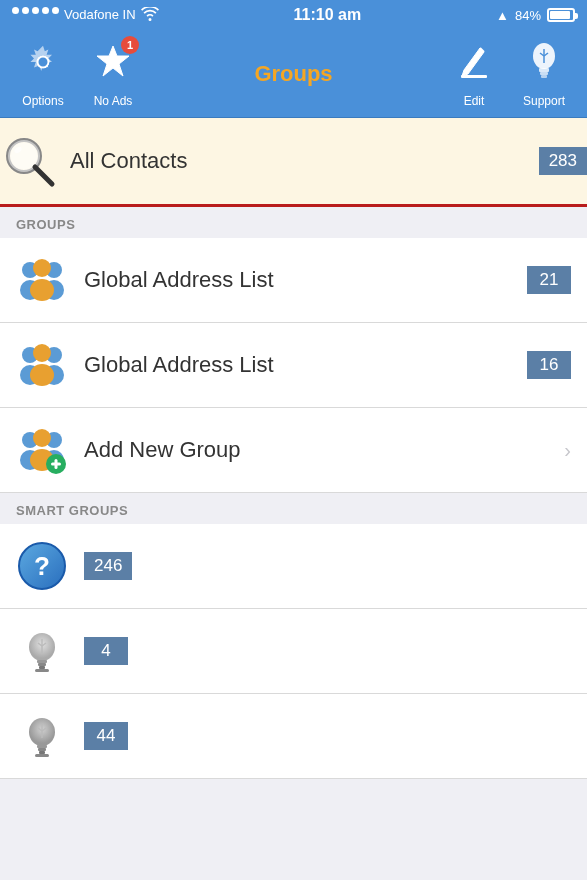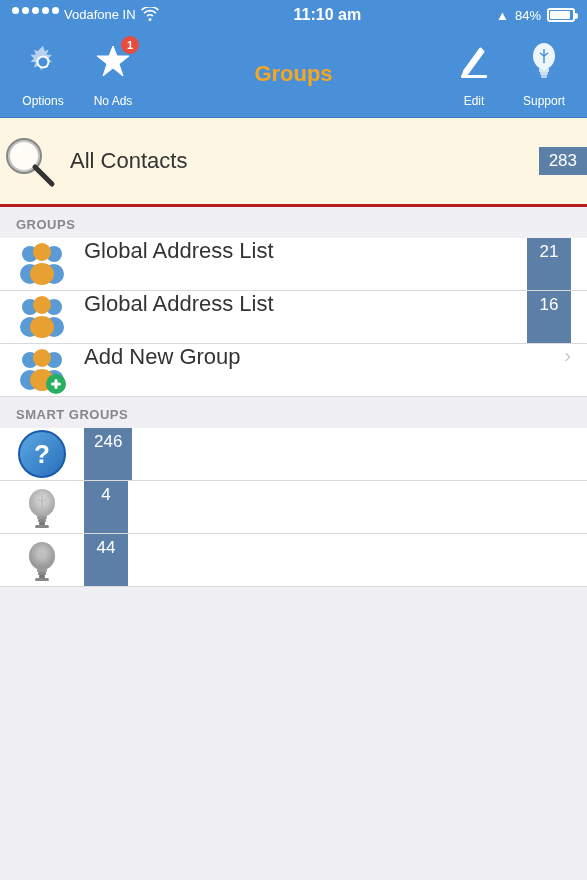--- a/index.html
+++ b/index.html
@@ -151,21 +151,22 @@
       font-size: 13px;
       font-weight: 600;
       color: #888;
       letter-spacing: 0.5px;
     }
 
     
     .list-row {
       background: white;
       display: flex;
-      padding: 0 16px;
+      align-items: center;
+      padding: 16px 16px;
       border-bottom: 1px solid #d9d9d9;
       cursor: pointer;
     }
     .list-row-icon {
       width: 52px;
       height: 52px;
       margin-right: 16px;
       flex-shrink: 0;
       display: flex;
       align-items: center;

